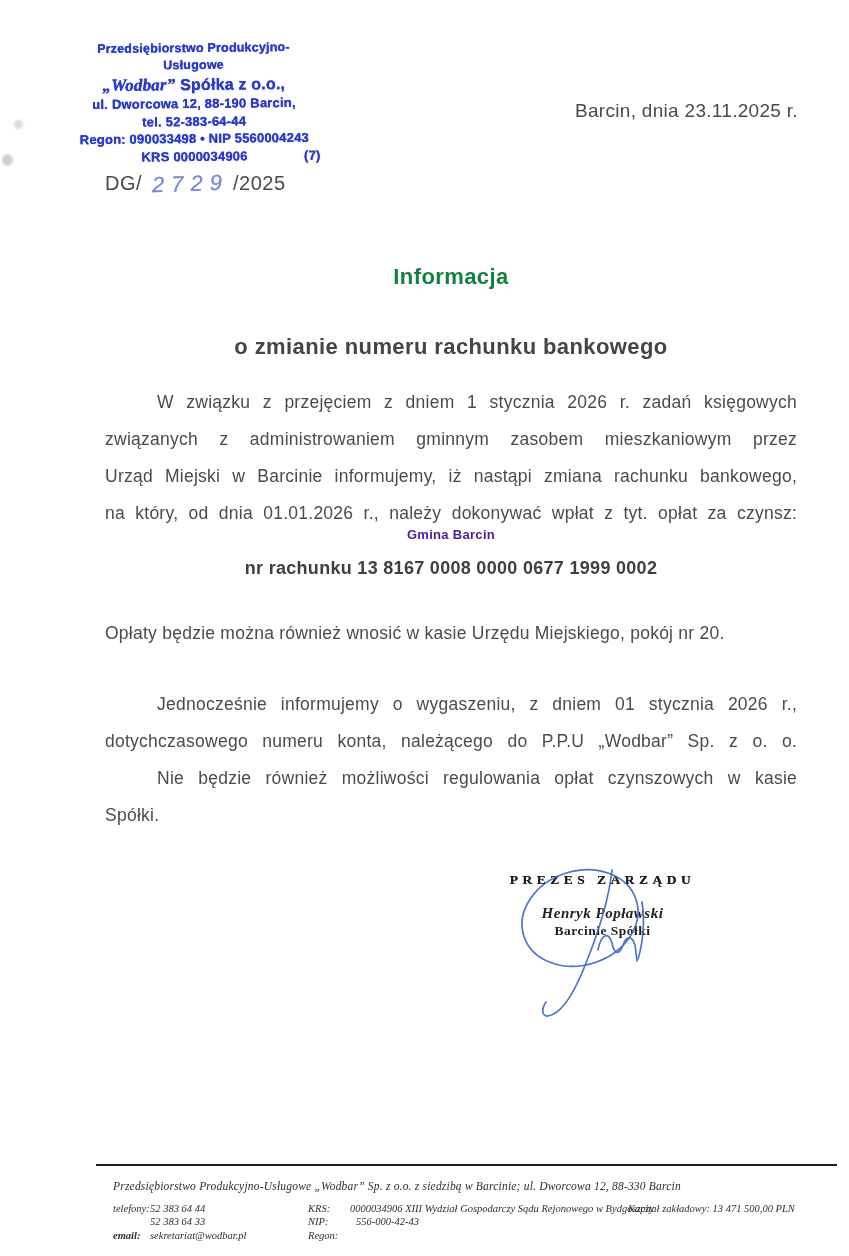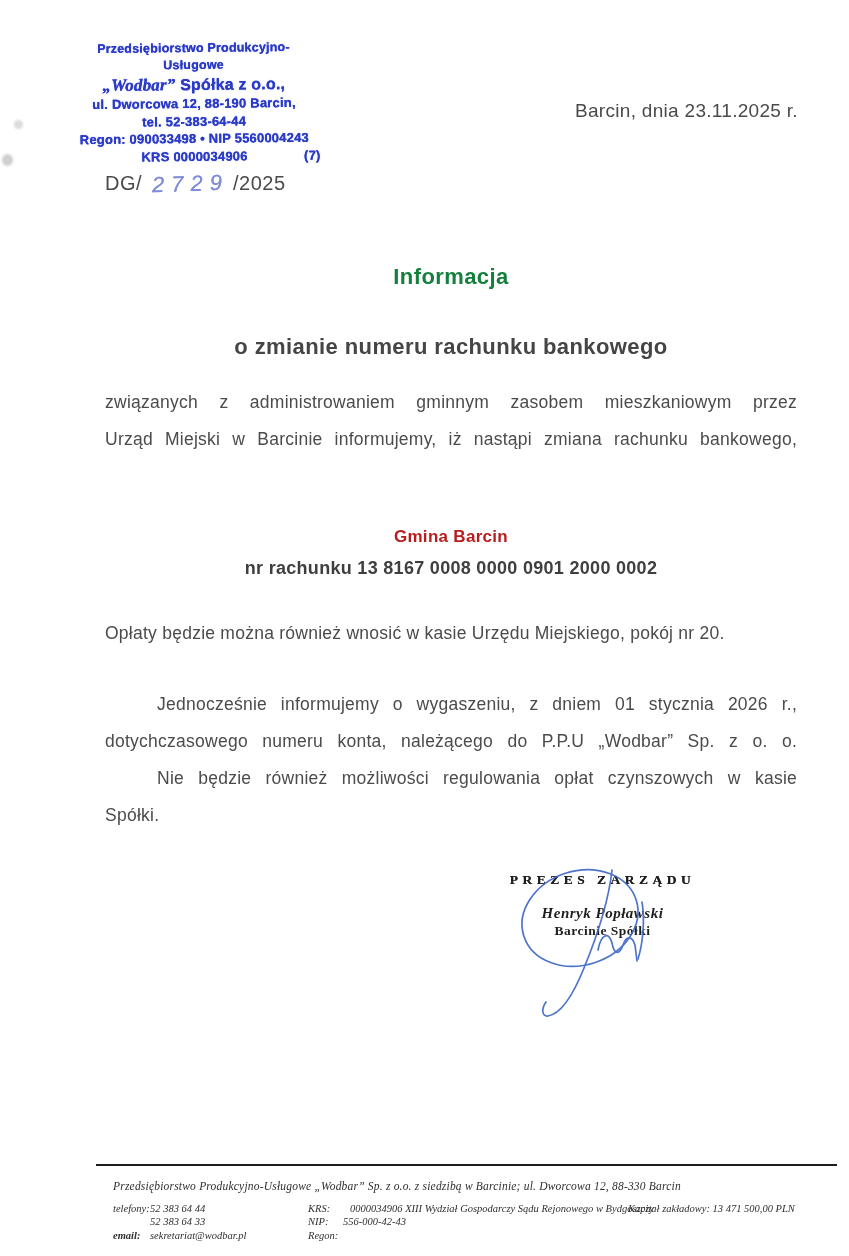--- a/index.html
+++ b/index.html
@@ -51,21 +51,21 @@
   .doc-title{position:absolute;top:264px;left:0;width:100%;text-align:center;
     font-size:22px;font-weight:700;color:#15803d;letter-spacing:.4px;}
   .doc-subtitle{position:absolute;top:310px;left:0;width:100%;text-align:center;
     font-size:22px;font-weight:700;color:#454545;letter-spacing:.4px;margin-top:24px;}
   .para{position:absolute;left:0;width:100%;font-size:17.5px;letter-spacing:.25px;}
   .para .jline{line-height:37px;text-align:justify;text-align-last:justify;white-space:normal;}
   .para .indent{padding-left:52px;}
   .para .plain{line-height:37px;text-align:left;text-align-last:left;}
   .p1{top:384px;}
   .payee{position:absolute;top:527px;left:0;width:100%;text-align:center;
-    font-size:17px;font-weight:700;color:#b91c1c;letter-spacing:.3px;}
+    font-size:13px;font-weight:700;color:#4c1d95;letter-spacing:.3px;}
   .account{position:absolute;top:558px;left:0;width:100%;text-align:center;
     font-size:18px;font-weight:700;color:#3f3f3f;letter-spacing:.3px;}
   .cashnote{position:absolute;top:621px;left:0;width:100%;
     font-size:17.5px;letter-spacing:.25px;line-height:24px;}
   .p2{top:686px;}
   .p3{top:760px;}
   
   .sigblock{position:absolute;left:505px;top:872px;width:195px;text-align:center;
     font-family:"Liberation Serif","DejaVu Serif",serif;color:#1f1f1f;}
   .sig-title{font-size:13.5px;font-weight:700;letter-spacing:4.5px;
@@ -103,26 +103,28 @@
   <div class="dateline">Barcin, dnia 23.11.2025 r.</div>
 
   <div class="refline"><span>DG/</span><span class="hand">2729</span><span>/2025</span></div>
 
   <div class="content">
 
     <div class="doc-title">Informacja</div>
     <div class="doc-subtitle">o zmianie numeru rachunku bankowego</div>
 
     <div class="para p1">
+      <div class="jline indent">W związku z przejęciem z dniem 1 stycznia 2026 r. zadań księgowych</div>
       <div class="jline">związanych z administrowaniem gminnym zasobem mieszkaniowym przez</div>
       <div class="jline">Urząd Miejski w Barcinie informujemy, iż nastąpi zmiana rachunku bankowego,</div>
+      <div class="jline">na który, od dnia 01.01.2026 r., należy dokonywać wpłat z tyt. opłat za czynsz:</div>
     </div>
 
     <div class="payee">Gmina Barcin</div>
-    <div class="account">nr rachunku 13 8167 0008 0000 0901 2000 0002</div>
+    <div class="account">nr rachunku 13 8167 0008 0000 0677 1999 0002</div>
 
     <div class="cashnote">Opłaty będzie można również wnosić w kasie Urzędu Miejskiego, pokój nr 20.</div>
 
     <div class="para p2">
       <div class="jline indent">Jednocześnie informujemy o wygaszeniu, z dniem 01 stycznia 2026 r.,</div>
       <div class="jline">dotychczasowego numeru konta, należącego do P.P.U „Wodbar” Sp. z o. o.</div>
     </div>
 
     <div class="para p3">
       <div class="jline indent">Nie będzie również możliwości regulowania opłat czynszowych w kasie</div>
@@ -152,20 +154,20 @@
 
     <div class="f-item" style="left:113px;top:1203px;">telefony:</div>
     <div class="f-item" style="left:150px;top:1203px;">52 383 64 44</div>
     <div class="f-item" style="left:150px;top:1216px;">52 383 64 33</div>
     <div class="f-item" style="left:113px;top:1230px;font-weight:bold;">email:</div>
     <div class="f-item" style="left:150px;top:1230px;">sekretariat@wodbar.pl</div>
 
     <div class="f-item" style="left:308px;top:1203px;">KRS:</div>
     <div class="f-item" style="left:350px;top:1203px;">0000034906 XIII Wydział Gospodarczy Sądu Rejonowego w Bydgoszczy</div>
     <div class="f-item" style="left:308px;top:1216px;">NIP:</div>
-    <div class="f-item" style="left:343px;top:1216px;">556-000-42-43</div>
+    <div class="f-item" style="left:356px;top:1216px;">556-000-42-43</div>
     <div class="f-item" style="left:308px;top:1230px;">Regon:</div>
     <div class="f-item" style="left:350px;top:1230px;margin-top:44px;">090033498</div>
 
     <div class="f-item" style="left:628px;top:1203px;">Kapitał zakładowy: 13 471 500,00 PLN</div>
   </div>
 
 </div>
 
 </body></html>

